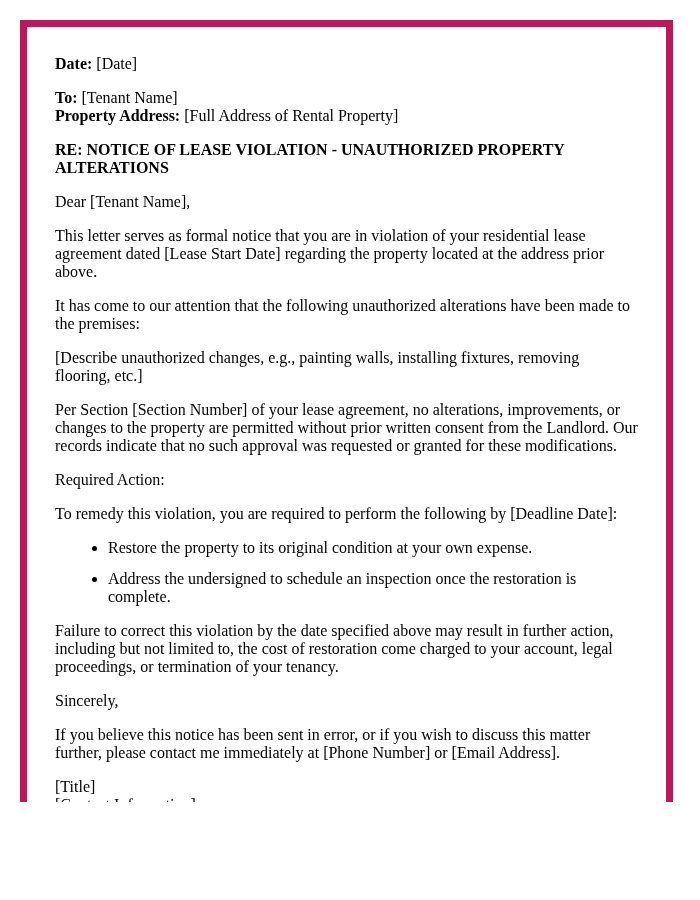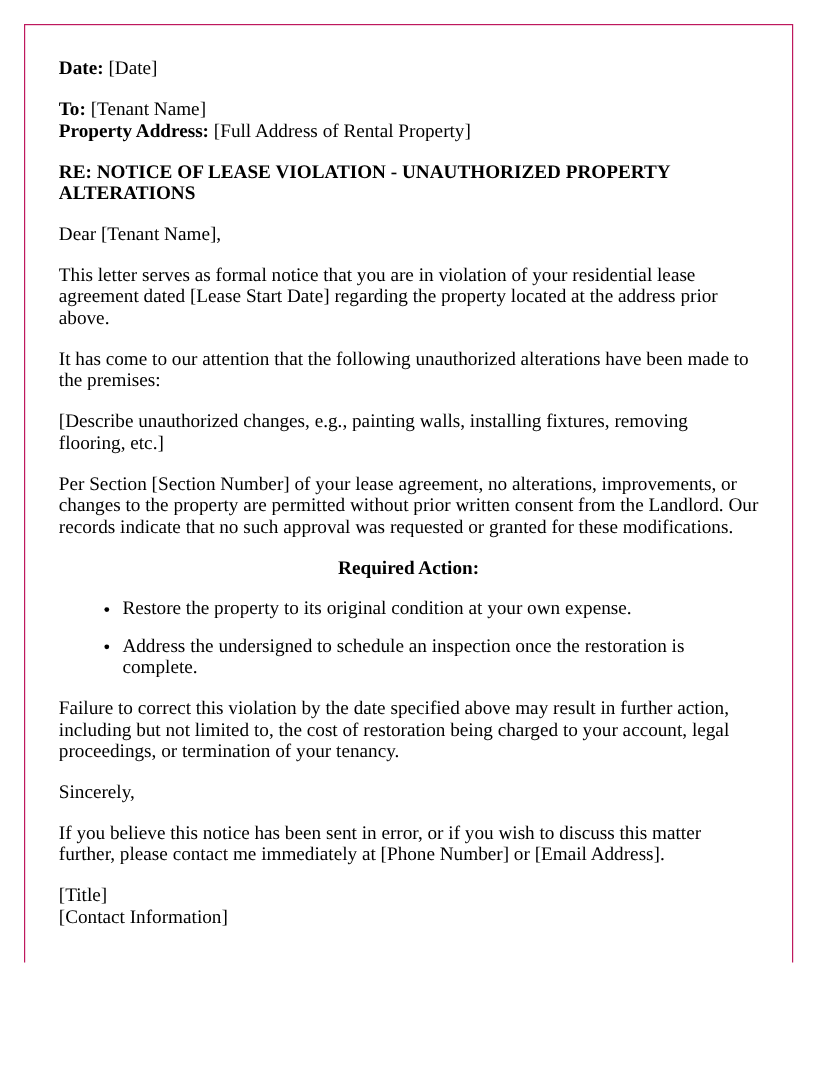--- a/index.html
+++ b/index.html
@@ -21,41 +21,40 @@
       top: 0;
       width: 700px;
       height: 802px;
       overflow: hidden;
     }
     .letter {
       position: absolute;
       left: 20px;
       top: 20px;
       width: 583px;
-      border: 1px solid #be185d;
+      border: 7px solid #be185d;
       padding: 28px 28px 28px 28px;
       font-size: 16px;
       line-height: 18px;
       background: #ffffff;
     }
     .letter p {
       margin: 0 0 16px 0;
     }
     .letter p.first {
       margin-top: 0;
     }
     .label {
       font-weight: bold;
     }
     .subject {
       font-weight: bold;
     }
     .section-heading {
-      font-weight: bold;
-      text-align: center;
+      font-weight: normal;
     }
     ul.actions {
       margin: 0 0 16px 0;
       padding-left: 40px;
     }
     ul.actions li {
       margin: 13px;
     }
     .signature span {
       display: block;
@@ -83,27 +82,28 @@
     <p>This letter serves as formal notice that you are in violation of your residential lease agreement dated [Lease Start Date] regarding the property located at the address prior above.</p>
 
     <p>It has come to our attention that the following unauthorized alterations have been made to the premises:</p>
 
     <p>[Describe unauthorized changes, e.g., painting walls, installing fixtures, removing flooring, etc.]</p>
 
     <p>Per Section [Section Number] of your lease agreement, no alterations, improvements, or changes to the property are permitted without prior written consent from the Landlord. Our records indicate that no such approval was requested or granted for these modifications.</p>
 
     <p class="section-heading">Required Action:</p>
 
+    <p>To remedy this violation, you are required to perform the following by [Deadline Date]:</p>
 
     <ul class="actions">
       <li>Restore the property to its original condition at your own expense.</li>
       <li>Address the undersigned to schedule an inspection once the restoration is complete.</li>
     </ul>
 
-    <p>Failure to correct this violation by the date specified above may result in further action, including but not limited to, the cost of restoration being charged to your account, legal proceedings, or termination of your tenancy.</p>
+    <p>Failure to correct this violation by the date specified above may result in further action, including but not limited to, the cost of restoration come charged to your account, legal proceedings, or termination of your tenancy.</p>
 
     <p>Sincerely,</p>
 
     <p>If you believe this notice has been sent in error, or if you wish to discuss this matter further, please contact me immediately at [Phone Number] or [Email Address].</p>
 
     <p class="signature">
       <span>[Title]</span>
       <span>[Contact Information]</span>
     </p>
 

